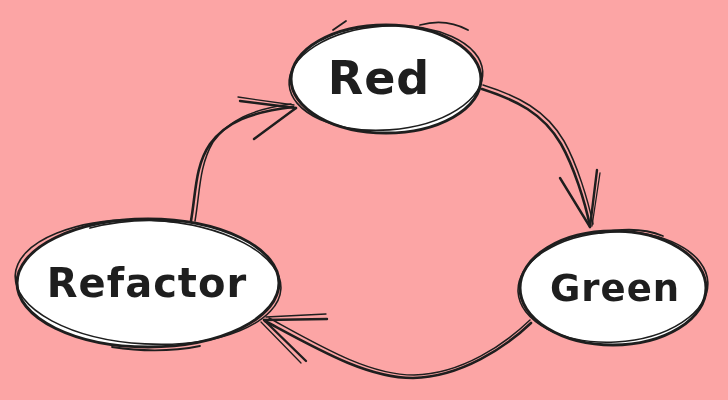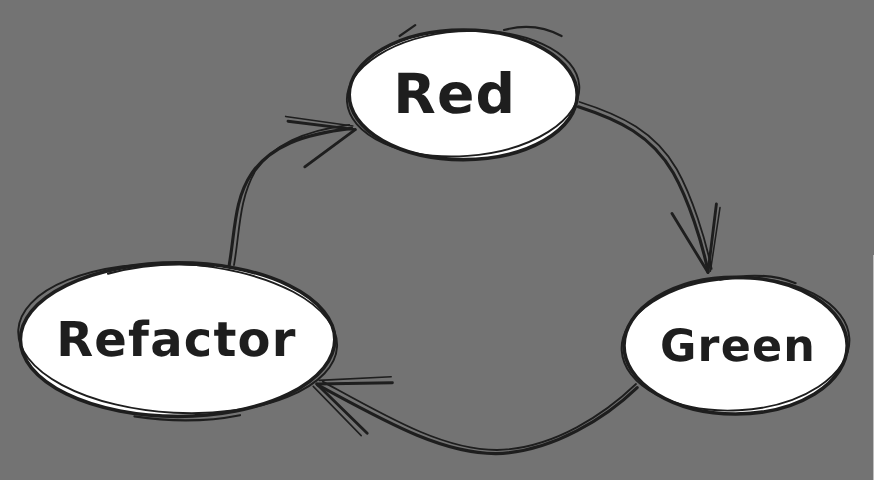--- a/index.html
+++ b/index.html
@@ -1,20 +1,20 @@
 <!DOCTYPE html>
 <html><head>
 <meta charset="utf-8">
 <style>
   html, body { margin: 0; padding: 0; background: #ffffff; }
   .stage {
     position: relative;
     width: 728px;
     height: 400px;
-    background: #737373;
+    background: #fca5a5;
     overflow: hidden;
   }
   svg { display: block; }
   .edge path {
     fill: none;
     stroke-linecap: round;
     stroke-linejoin: round;
   }
   .shaft   { stroke-width: 2.6; }
   .shaft2  { stroke-width: 1.5; }

